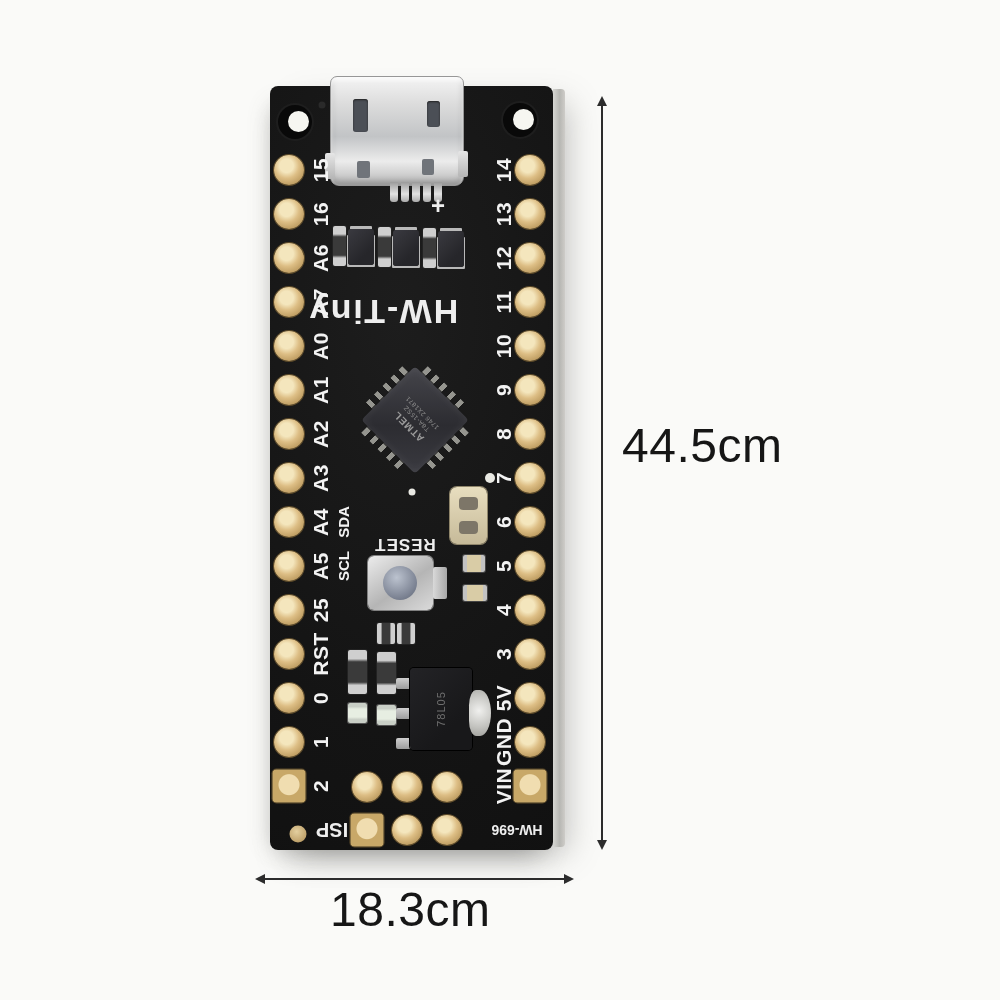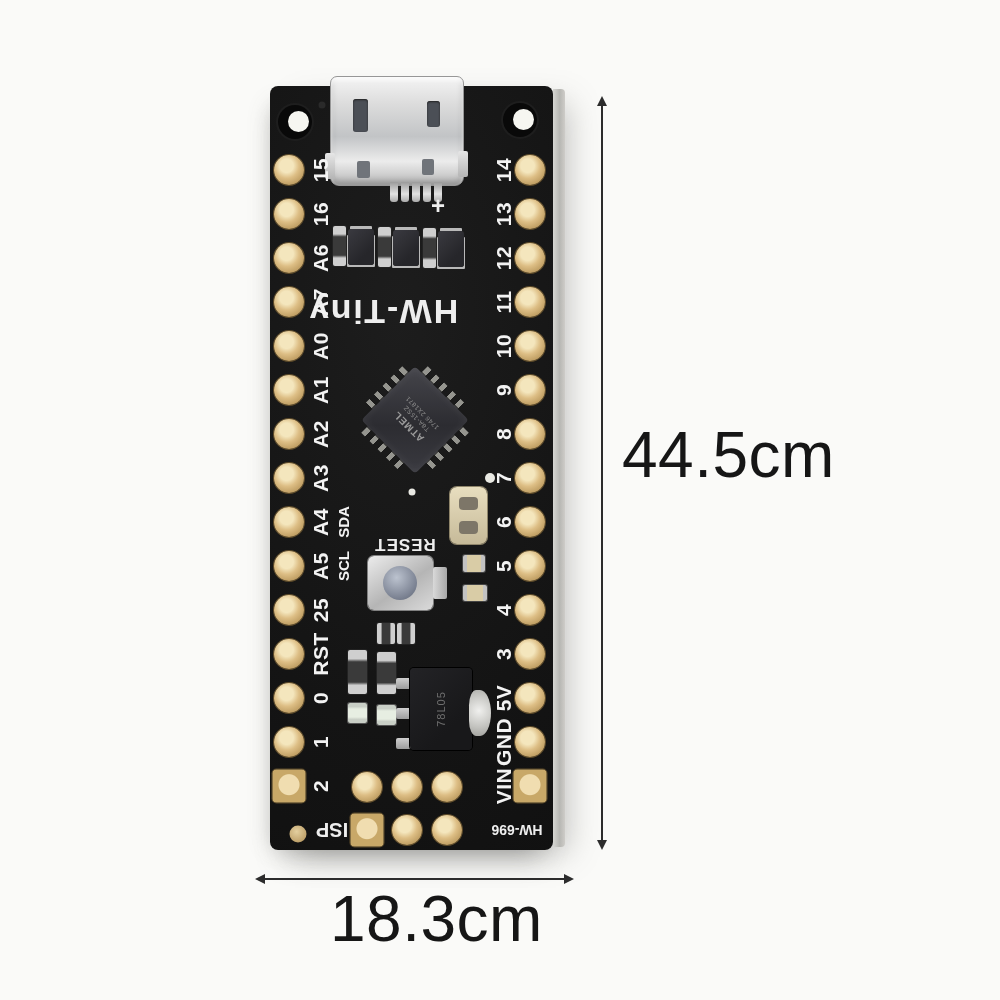--- a/index.html
+++ b/index.html
@@ -99,21 +99,21 @@
   .dim-v{position:absolute;left:601px;top:98px;width:2px;height:750px;background:#2c2c2c;}
   .dim-v::before{content:'';position:absolute;top:-2px;left:-4px;border-left:5px solid transparent;
         border-right:5px solid transparent;border-bottom:10px solid #2c2c2c;}
   .dim-v::after{content:'';position:absolute;bottom:-2px;left:-4px;border-left:5px solid transparent;
         border-right:5px solid transparent;border-top:10px solid #2c2c2c;}
   .dim-h{position:absolute;left:257px;top:878px;width:315px;height:2px;background:#2c2c2c;}
   .dim-h::before{content:'';position:absolute;left:-2px;top:-4px;border-top:5px solid transparent;
         border-bottom:5px solid transparent;border-right:10px solid #2c2c2c;}
   .dim-h::after{content:'';position:absolute;right:-2px;top:-4px;border-top:5px solid transparent;
         border-bottom:5px solid transparent;border-left:10px solid #2c2c2c;}
-  .dim-text{position:absolute;color:#161616;font-size:64px;letter-spacing:0.5px;}
+  .dim-text{position:absolute;color:#161616;font-size:48px;letter-spacing:0.5px;}
 </style>
 </head>
 <body>
 
 <div class="stage">
 
   <div id="board">
 
     <div class="hole" style="left:25px;top:36px;"></div>
     <div class="hole" style="left:250px;top:34px;"></div>

